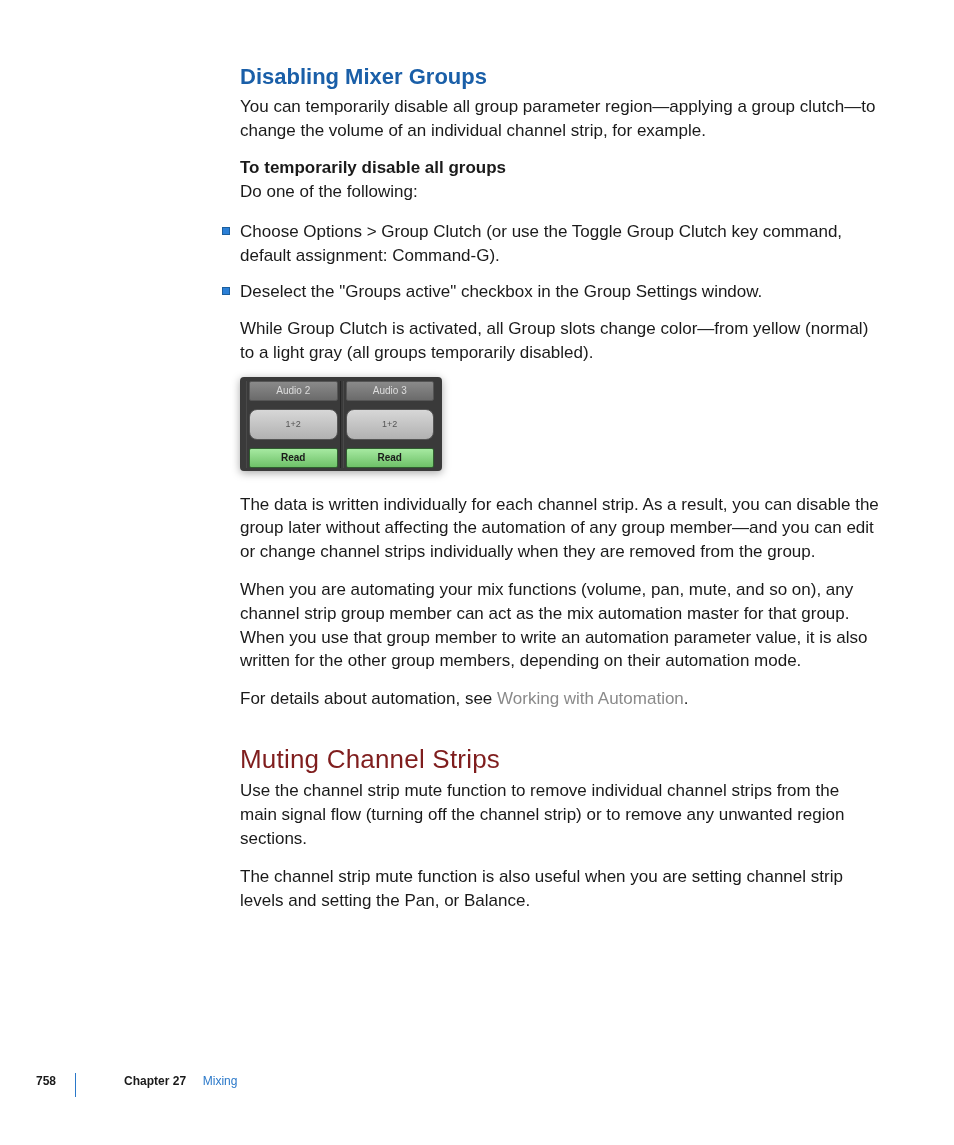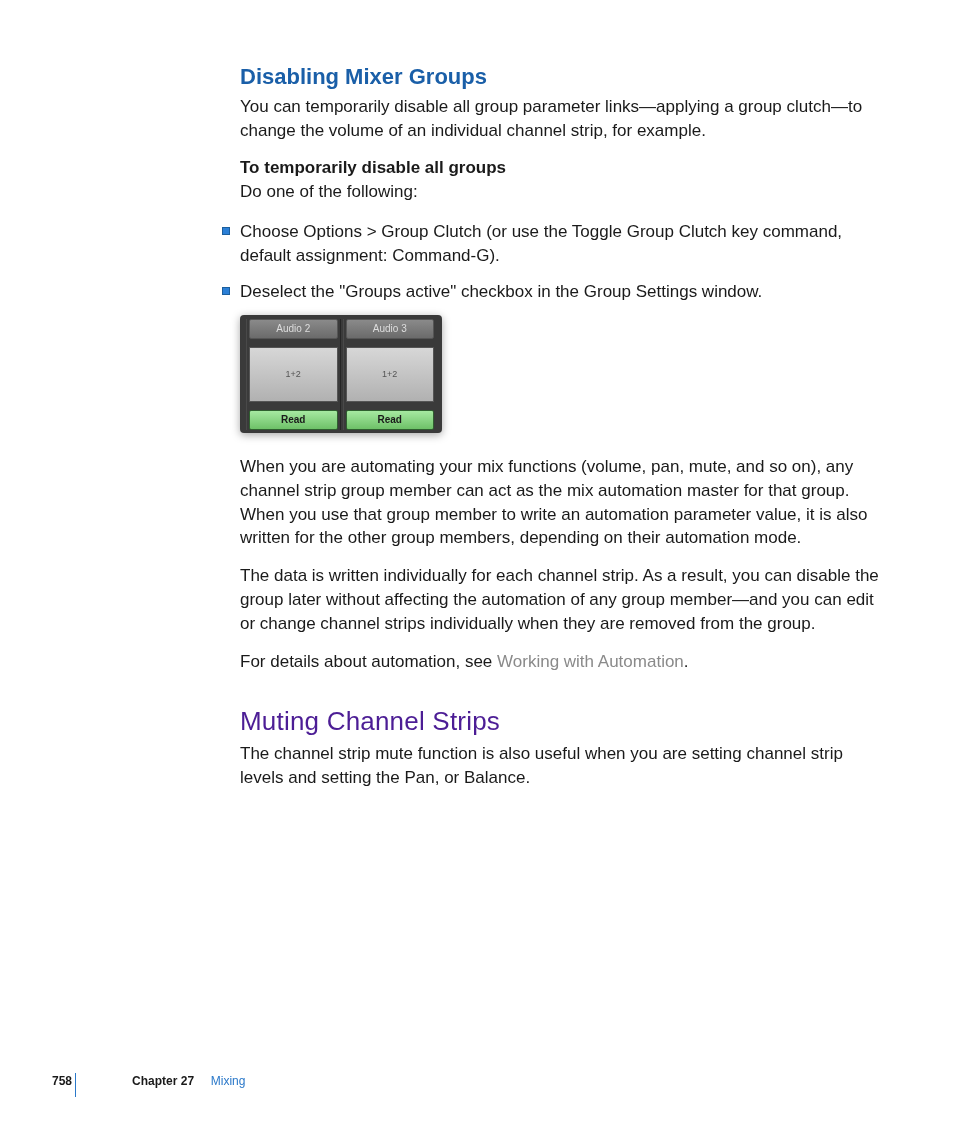--- a/index.html
+++ b/index.html
@@ -87,58 +87,58 @@
     padding: 2px 0;
     border: 1px solid #555;
     border-radius: 2px;
   }
   .strip-grp {
     background: #bdbdbd;
     background: linear-gradient(#d7d7d7,#b1b1b1);
     color: #555;
     font-size: 9px;
     text-align: center;
-    padding: 20px 0;
+    padding: 8px 0;
     border: 1px solid #555;
-    border-radius: 0;
+    border-radius: 8px;
   }
   .strip-read {
     background: linear-gradient(#a6e9a1,#6ec168);
     color: #1a1a1a;
     font-size: 10px;
     font-weight: bold;
     text-align: center;
     padding: 2px 0;
     border: 1px solid #2f5f2f;
     border-radius: 2px;
   }
   .h3-blue {
     color: #1a5fa8;
     font-weight: 400;
     font-size: 19px;
     margin: 0 0 2px 0;
   }
   .h2-blue {
-    color: #4c1d95;
+    color: #7f1d1d;
     font-weight: 400;
     font-size: 26px;
     margin: 30px 0 2px 0;
     letter-spacing: 0.2px;
   }
   .link-gray {
     color: #8a8a8a;
   }
   .footer {
     position: absolute;
-    left: 52px;
+    left: 36px;
     bottom: 55px;
     font-size: 12px;
     display: flex;
     align-items: center;
-    gap: 20px;
+    gap: 28px;
   }
   .footer .page-num {
     font-weight: 600;
     margin-right: 40px;
   }
   .footer .chapter {
     font-weight: 600;
     margin-top: 40px;
   }
   .footer .chapter-title {
@@ -154,54 +154,56 @@
   }
   .nowrap { white-space: nowrap; }
 </style>
 </head>
 <body>
 
 <div class="page">
   <div class="content">
 
     <div class="subhead-blue">Disabling Mixer Groups</div>
-    <p>You can temporarily disable all group parameter links—applying a group clutch—to change the volume of an individual channel strip, for example.</p>
+    <p>You can temporarily disable all group parameter region—applying a group clutch—to change the volume of an individual channel strip, for example.</p>
 
     <p style="">
       <span class="bold-run">To temporarily disable all groups</span><br>
       <span>Do one of the following:</span>
     </p>
 
     <ul class="bullets">
       <li>Choose Options &gt; Group Clutch (or use the Toggle Group Clutch key command, default assignment:  Command-G).</li>
       <li>
         <span>Deselect the "Groups active" checkbox in the Group Settings window.</span>
+        <p style="margin:14px 0 0 0;">While Group Clutch is activated, all Group slots change color—from yellow (normal) to a light gray (all groups temporarily disabled).</p>
       </li>
     </ul>
 
     <div class="fig">
       <div class="strip">
         <div class="strip-name">Audio 2</div>
         <div class="strip-grp">1+2</div>
         <div class="strip-read">Read</div>
       </div>
       <div class="strip">
         <div class="strip-name">Audio 3</div>
         <div class="strip-grp">1+2</div>
         <div class="strip-read">Read</div>
       </div>
     </div>
 
+    <p>The data is written individually for each channel strip. As a result, you can disable the group later without affecting the automation of any group member—and you can edit or change channel strips individually when they are removed from the group.</p>
     <p>When you are automating your mix functions (volume, pan, mute, and so on), any channel strip group member can act as the mix automation master for that group. When you use that group member to write an automation parameter value, it is also written for the other group members, depending on their automation mode.</p>
-    <p>The data is written individually for each channel strip. As a result, you can disable the group later without affecting the automation of any group member—and you can edit or change channel strips individually when they are removed from the group.</p>
     <p>
       <span>For details about automation, see </span><span class="link-gray">Working with Automation</span><span>.</span>
     </p>
 
     <div class="h2-blue">Muting Channel Strips</div>
+    <p>Use the channel strip mute function to remove individual channel strips from the main signal flow (turning off the channel strip) or to remove any unwanted region sections.</p>
     <p>The channel strip mute function is also useful when you are setting channel strip levels and setting the Pan, or Balance.</p>
 
   </div>
 
   <div class="footer-rule"></div>
   <div class="footer">
     <span class="page-num">758</span>
     <span class="nowrap">
       <span class="chapter">Chapter 27</span>
       &nbsp;&nbsp;&nbsp;

